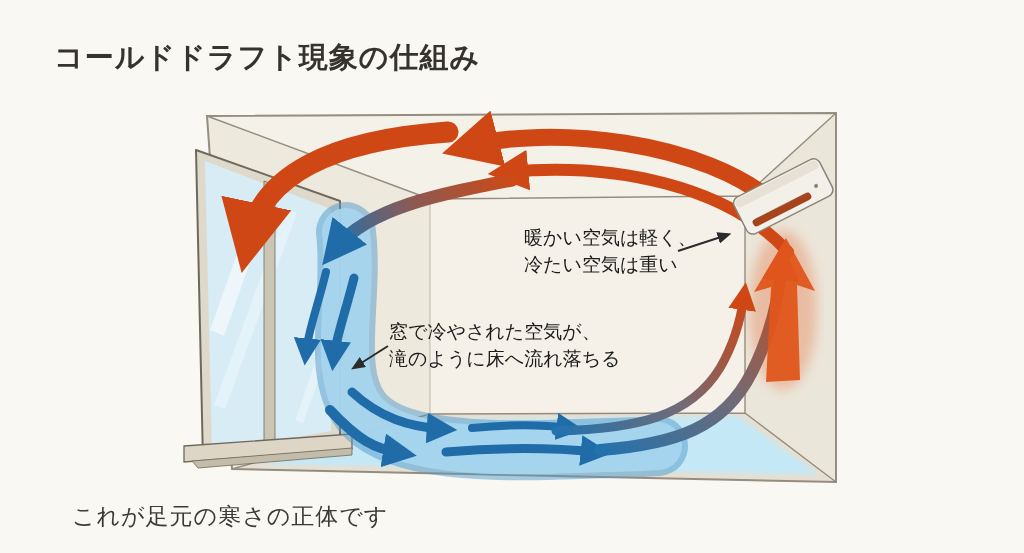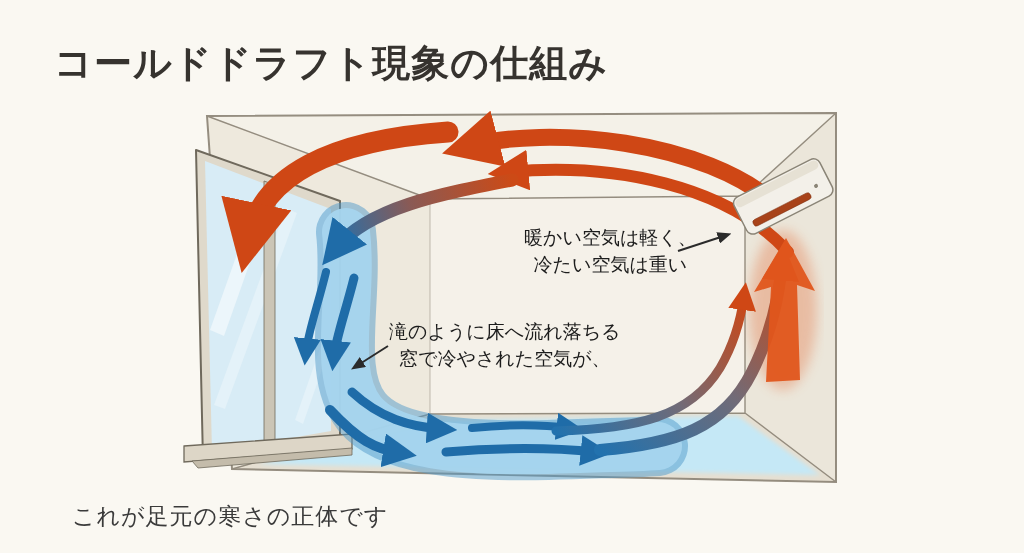--- a/index.html
+++ b/index.html
@@ -5,24 +5,24 @@
   :root{
     --background:#faf8f2; --warm-air:#cf4715; --warm-air-light:#e0561c;
     --cold-air:#1f6ca8; --cold-band:#a7d5ee; --cold-pool:#c5e8f6;
     --title-text:#36332f; --label-text:#1c1c1c; --caption-text:#3a3a3a;
     --line:#8b8375;
   }
   *{margin:0;padding:0;box-sizing:border-box;}
   html,body{width:1024px;height:553px;}
   body{font-family:"DejaVu Sans","Liberation Sans",sans-serif;background:var(--background);}
   .canvas{position:relative;width:1024px;height:553px;overflow:hidden;background:var(--background);}
-  .title{position:absolute;left:54px;top:38px;font-size:38px;font-weight:700;
+  .title{position:absolute;left:54px;top:38px;font-size:29px;font-weight:700;
          letter-spacing:1px;color:var(--title-text);}
   .diagram-svg{position:absolute;left:0;top:0;}
-  .anno{position:absolute;font-size:19px;line-height:1.4;color:var(--label-text);text-align:center;}
+  .anno{position:absolute;font-size:19px;line-height:1.4;color:var(--label-text);}
   .anno span{display:block;}
   .anno-warm{left:524px;top:224px;}
   .anno-cold{left:389px;top:318px;}
   .caption{position:absolute;left:72px;top:501px;width:928px;text-align:left;
            font-size:23px;color:var(--caption-text);letter-spacing:1px;}
   .warmstroke{stroke:var(--warm-air);fill:none;}
   .coldstroke{stroke:var(--cold-air);fill:none;}
 </style>
 </head>
 <body>
@@ -142,18 +142,18 @@
       <path d="M678,251 L727,235" marker-end="url(#mD)"></path>
       <path d="M388,346 L355,367" marker-end="url(#mD)"></path>
     </g>
   </svg>
 
   <div class="anno anno-warm">
     <span>暖かい空気は軽く、</span>
     <span>冷たい空気は重い</span>
   </div>
   <div class="anno anno-cold">
+    <span>窓で冷やされた空気が、</span>
     <span>滝のように床へ流れ落ちる</span>
-    <span>窓で冷やされた空気が、</span>
   </div>
 
   <div class="caption">これが足元の寒さの正体です</div>
 </div>
 
 </body></html>

